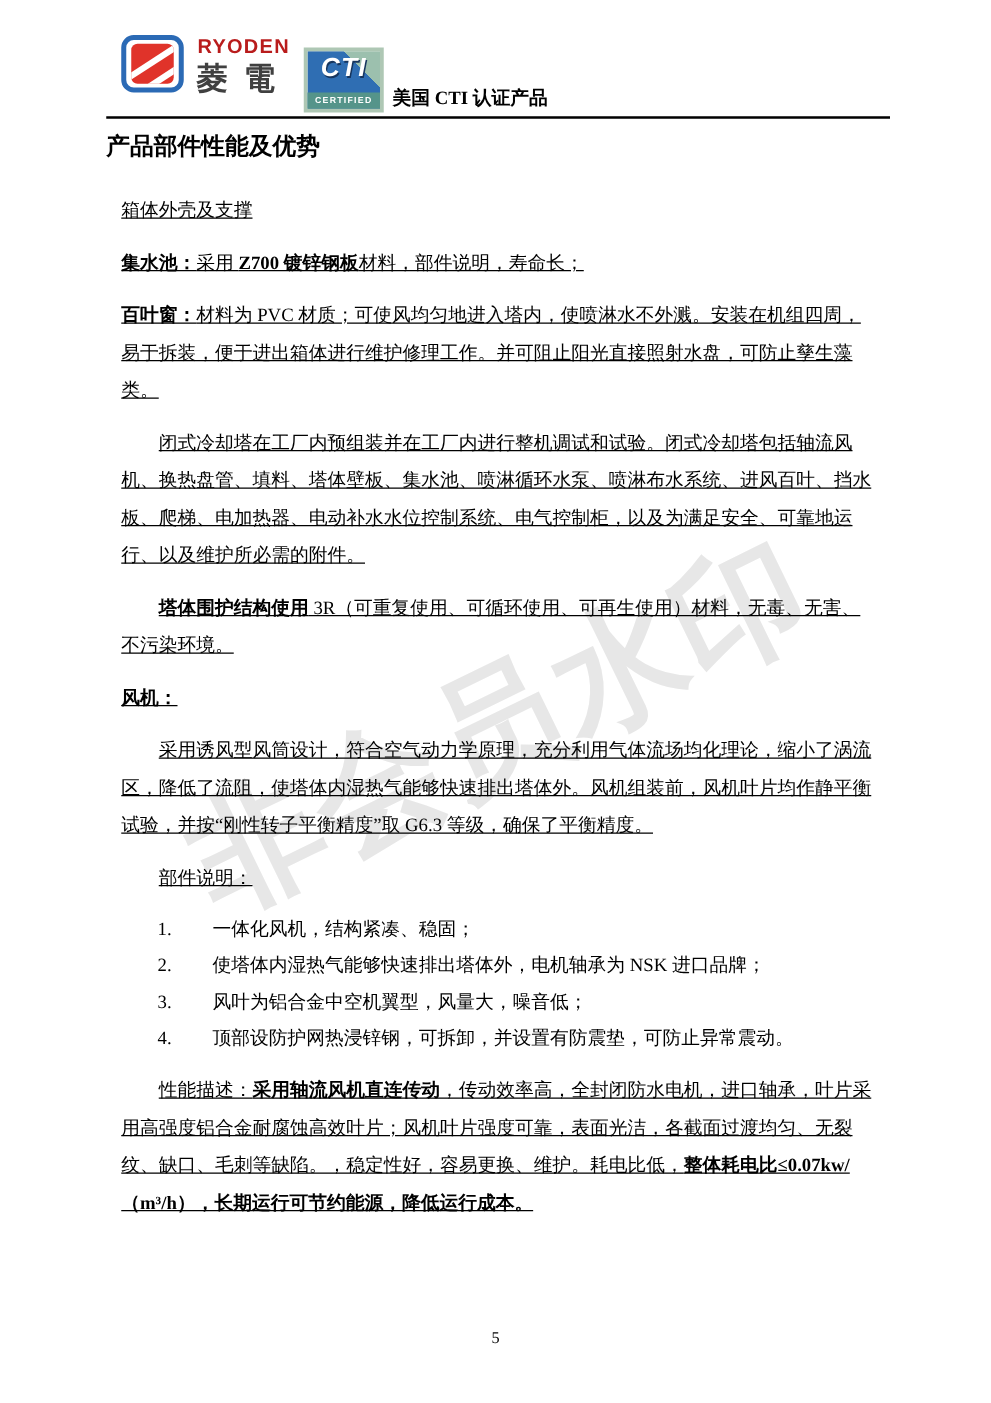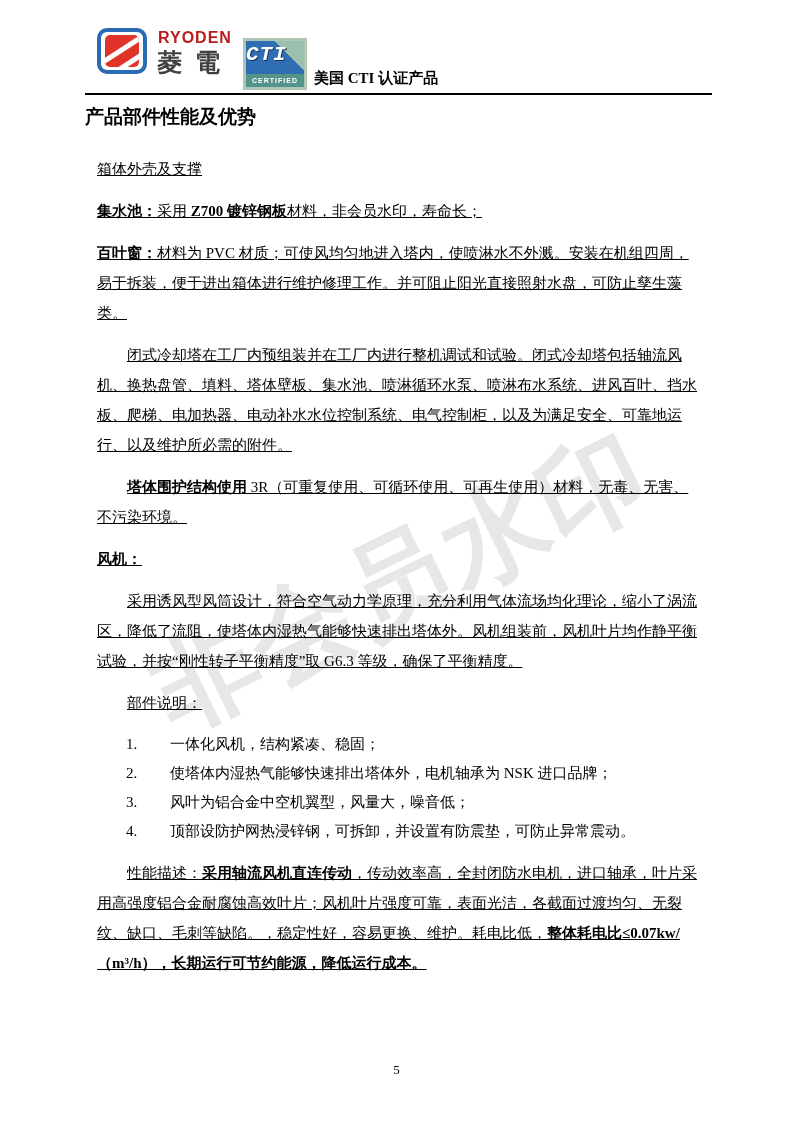--- a/index.html
+++ b/index.html
@@ -18,23 +18,23 @@
               align-items:center;justify-content:center;z-index:2;}
   .r-mark{width:34px;height:32px;background:#e0332a;border-radius:5px;position:relative;overflow:hidden;}
   .r-mark:before{content:"";position:absolute;left:-8px;top:9px;width:60px;height:5px;background:#fff;transform:rotate(-33deg);}
   .r-mark:after{content:"";position:absolute;left:-2px;top:23px;width:60px;height:5px;background:#fff;transform:rotate(-33deg);}
   .ryoden-latin{position:absolute;left:158px;top:29px;font-size:16px;font-weight:bold;color:#b91c1c;
                 letter-spacing:1px;font-family:"Liberation Sans","DejaVu Sans",sans-serif;z-index:2;}
   .ryoden-cjk{position:absolute;left:157px;top:46px;font-size:25px;font-weight:bold;color:#404040;
               letter-spacing:13px;font-family:"Liberation Sans","DejaVu Sans",sans-serif;z-index:2;white-space:nowrap;}
   .cti{position:absolute;left:243px;top:38px;width:64px;height:52px;box-sizing:border-box;
        border:3px solid #aec7b4;background:linear-gradient(45deg,#2f6eb3 72%,#9cc0ae 72%);z-index:2;}
-  .cti-acronym{position:absolute;left:0;right:0;top:2px;color:#fff;font-weight:bold;
+  .cti-acronym{position:absolute;left:0;right:0;top:2px;text-align:center;color:#fff;font-weight:bold;
                font-style:italic;font-size:21px;letter-spacing:1px;text-shadow:1px 1px 0 #16355e;
-               font-family:Liberation Mono, monospace;}
+               font-family:Liberation Sans, sans-serif;}
   .cti-band{position:absolute;left:0;right:0;bottom:0;height:13px;background:#55948a;color:#fff;
             font-size:7px;line-height:13px;text-align:center;letter-spacing:1px;font-weight:bold;
             font-family:"Liberation Sans","DejaVu Sans",sans-serif;}
   .caption{position:absolute;left:314px;top:69px;font-size:15px;font-weight:bold;z-index:2;}
   .rule{position:absolute;left:85px;top:93px;width:627px;height:2px;background:#000;z-index:2;}
 
   
   .title{position:absolute;left:85px;top:104px;font-size:19px;font-weight:bold;z-index:2;text-align:center;}
   .content{position:absolute;left:85px;top:142px;width:627px;font-size:15px;line-height:30px;z-index:1;}
   .content p{margin:12px;text-decoration:underline;}
@@ -64,21 +64,21 @@
     <div class="cti-band">CERTIFIED</div>
   </div>
 
   <div class="caption">美国 CTI 认证产品</div>
   <div class="rule"></div>
 
   <div class="title">产品部件性能及优势</div>
 
   <div class="content">
     <p><span>箱体外壳及支撑</span></p>
-    <p><span class="b">集水池：</span><span>采用 </span><span class="b">Z700 镀锌钢板</span><span>材料，非会员水印，寿命长；</span></p>
+    <p><span class="b">集水池：</span><span>采用 </span><span class="b">Z700 镀锌钢板</span><span>材料，部件说明，寿命长；</span></p>
     <p><span class="b">百叶窗：</span><span>材料为 PVC 材质；可使风均匀地进入塔内，使喷淋水不外溅。安装在机组四周，易于拆装，便于进出箱体进行维护修理工作。并可阻止阳光直接照射水盘，可防止孳生藻类。</span></p>
     <p class="indent"><span>闭式冷却塔在工厂内预组装并在工厂内进行整机调试和试验。闭式冷却塔包括轴流风机、换热盘管、填料、塔体壁板、集水池、喷淋循环水泵、喷淋布水系统、进风百叶、挡水板、爬梯、电加热器、电动补水水位控制系统、电气控制柜，以及为满足安全、可靠地运行、以及维护所必需的附件。</span></p>
     <p class="indent gap"><span class="b">塔体围护结构使用</span><span> 3R（可重复使用、可循环使用、可再生使用）材料，无毒、无害、不污染环境。</span></p>
     <p><span class="b">风机：</span></p>
     <p class="indent"><span>采用诱风型风筒设计，符合空气动力学原理，充分利用气体流场均化理论，缩小了涡流区，降低了流阻，使塔体内湿热气能够快速排出塔体外。风机组装前，风机叶片均作静平衡试验，并按“刚性转子平衡精度”取 G6.3 等级，确保了平衡精度。</span></p>
     <p class="indent"><span>部件说明：</span></p>
 
     <div class="olist">
       <div class="li">
         <span class="num">1.</span><span>一体化风机，结构紧凑、稳固；</span>

